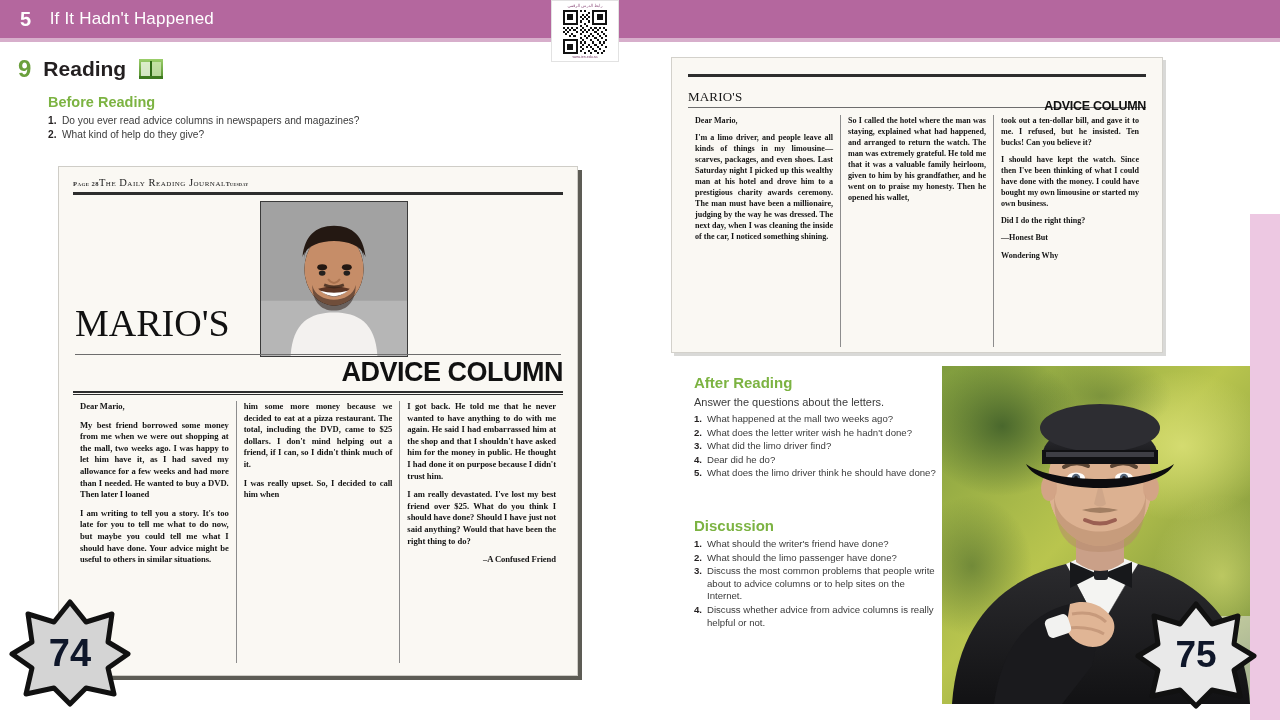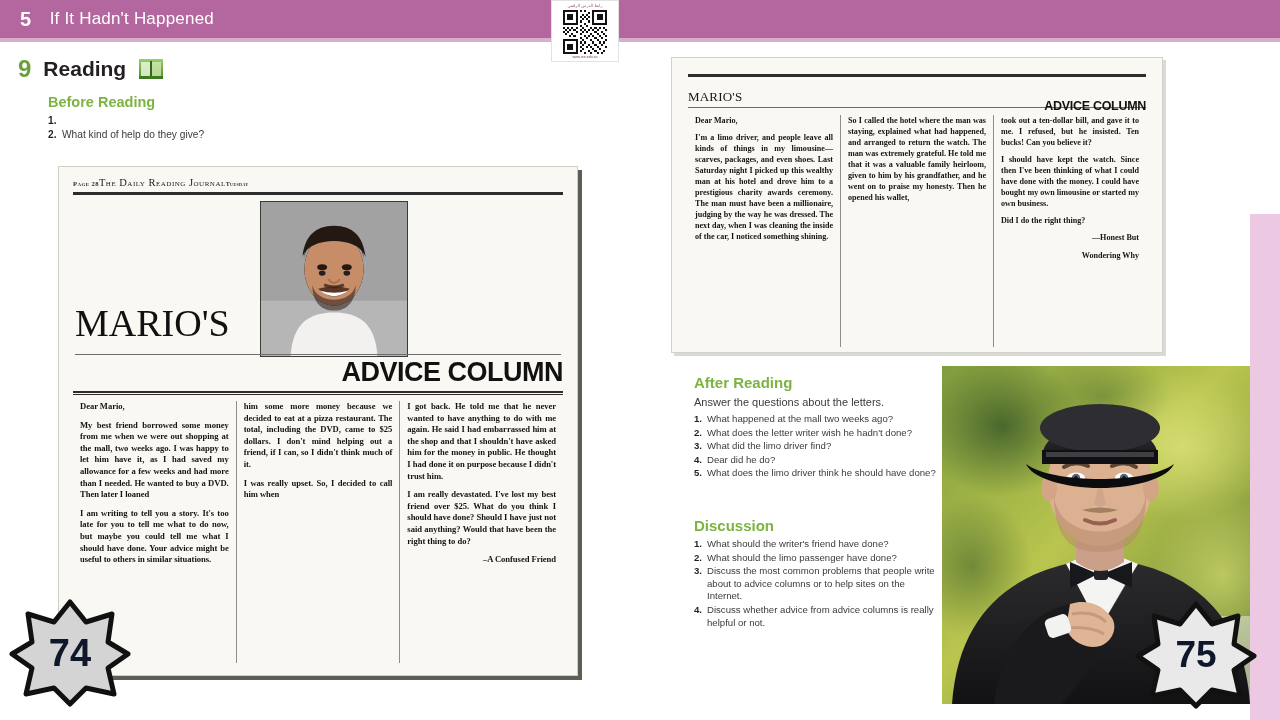--- a/index.html
+++ b/index.html
@@ -118,21 +118,21 @@
     color: #111; letter-spacing: -.3px;
   }
   .npr-cols { display: flex; height: 232px; }
   .rcol {
     flex: 1; padding: 0 7px; font-family: "Liberation Serif", serif;
     font-size: 8.1px; line-height: 11px; color: #141414; text-align: justify;
     font-weight: bold;
   }
   .rcol + .rcol { border-left: 1px solid #8d8d8d; }
   .rcol p { margin-bottom: 6px; }
-  .rcol p.sign { text-align: right; margin-top: 4px; line-height: 12px; }
+  .rcol p.sign { margin-top: 4px; line-height: 12px; }
 
   
   .after-head { position: absolute; left: 694px; top: 374px; color: #7cb342; font-size: 15px; font-weight: bold; }
   .after-sub { position: absolute; left: 694px; top: 396px; font-size: 11px; color: #3b3b3b; }
   .after-list { position: absolute; left: 694px; top: 413px; width: 246px; }
   .disc-head { position: absolute; left: 694px; top: 517px; color: #7cb342; font-size: 15px; font-weight: bold; }
   .disc-list { position: absolute; left: 694px; top: 538px; width: 246px; }
   .li { display: flex; font-size: 9.6px; color: #3b3b3b; line-height: 12.6px; margin-bottom: 1px; }
   .li .n { font-weight: bold; min-width: 13px; color: #231f20; }
 
@@ -301,20 +301,21 @@
         <rect x="12" y="3" width="2" height="16" fill="#2f6b16"></rect>
         <rect x="1" y="18" width="24" height="3" fill="#3d7a1f"></rect>
       </svg>
     </span>
   </div>
 
   <div class="before-head">Before Reading</div>
   <div class="q-list">
     <div class="q-item">
       <span class="q-num">1.</span>
+      <span class="q-txt">Do you ever read advice columns in newspapers and magazines?</span>
     </div>
     <div class="q-item">
       <span class="q-num">2.</span>
       <span class="q-txt">What kind of help do they give?</span>
     </div>
   </div>
 
   <div class="np-left">
     <div class="np-inner">
       <div class="np-masthead">

